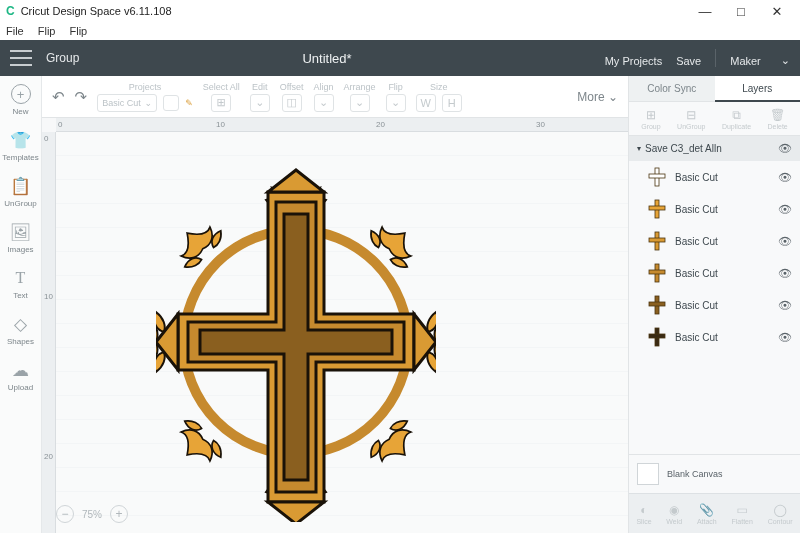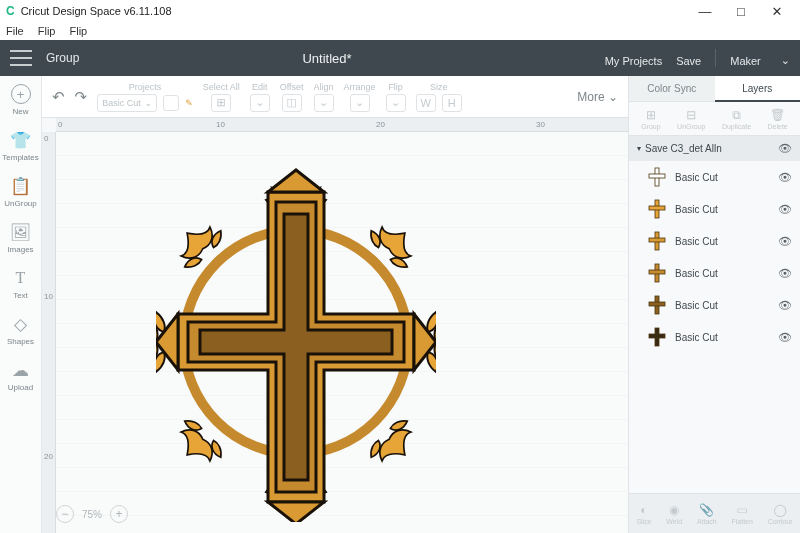--- a/index.html
+++ b/index.html
@@ -339,20 +339,24 @@
                   <rect x="7" y="1" width="4" height="18"></rect>
                   <rect x="1" y="7" width="16" height="4"></rect>
                 </g>
               </svg>
             </div>
             <span>Basic Cut</span>
             <span class="eye">👁</span>
           </div>
         </div>
     </div>
+    <div class="blankcanvas">
+      <div class="blankswatch"></div>
+      <span>Blank Canvas</span>
+    </div>
     <div class="bottomops">
       <div class="op">
           <span class="oico">◐</span>
           <span>Slice</span>
         </div>
       <div class="op">
           <span class="oico">◉</span>
           <span>Weld</span>
         </div>
       <div class="op">

